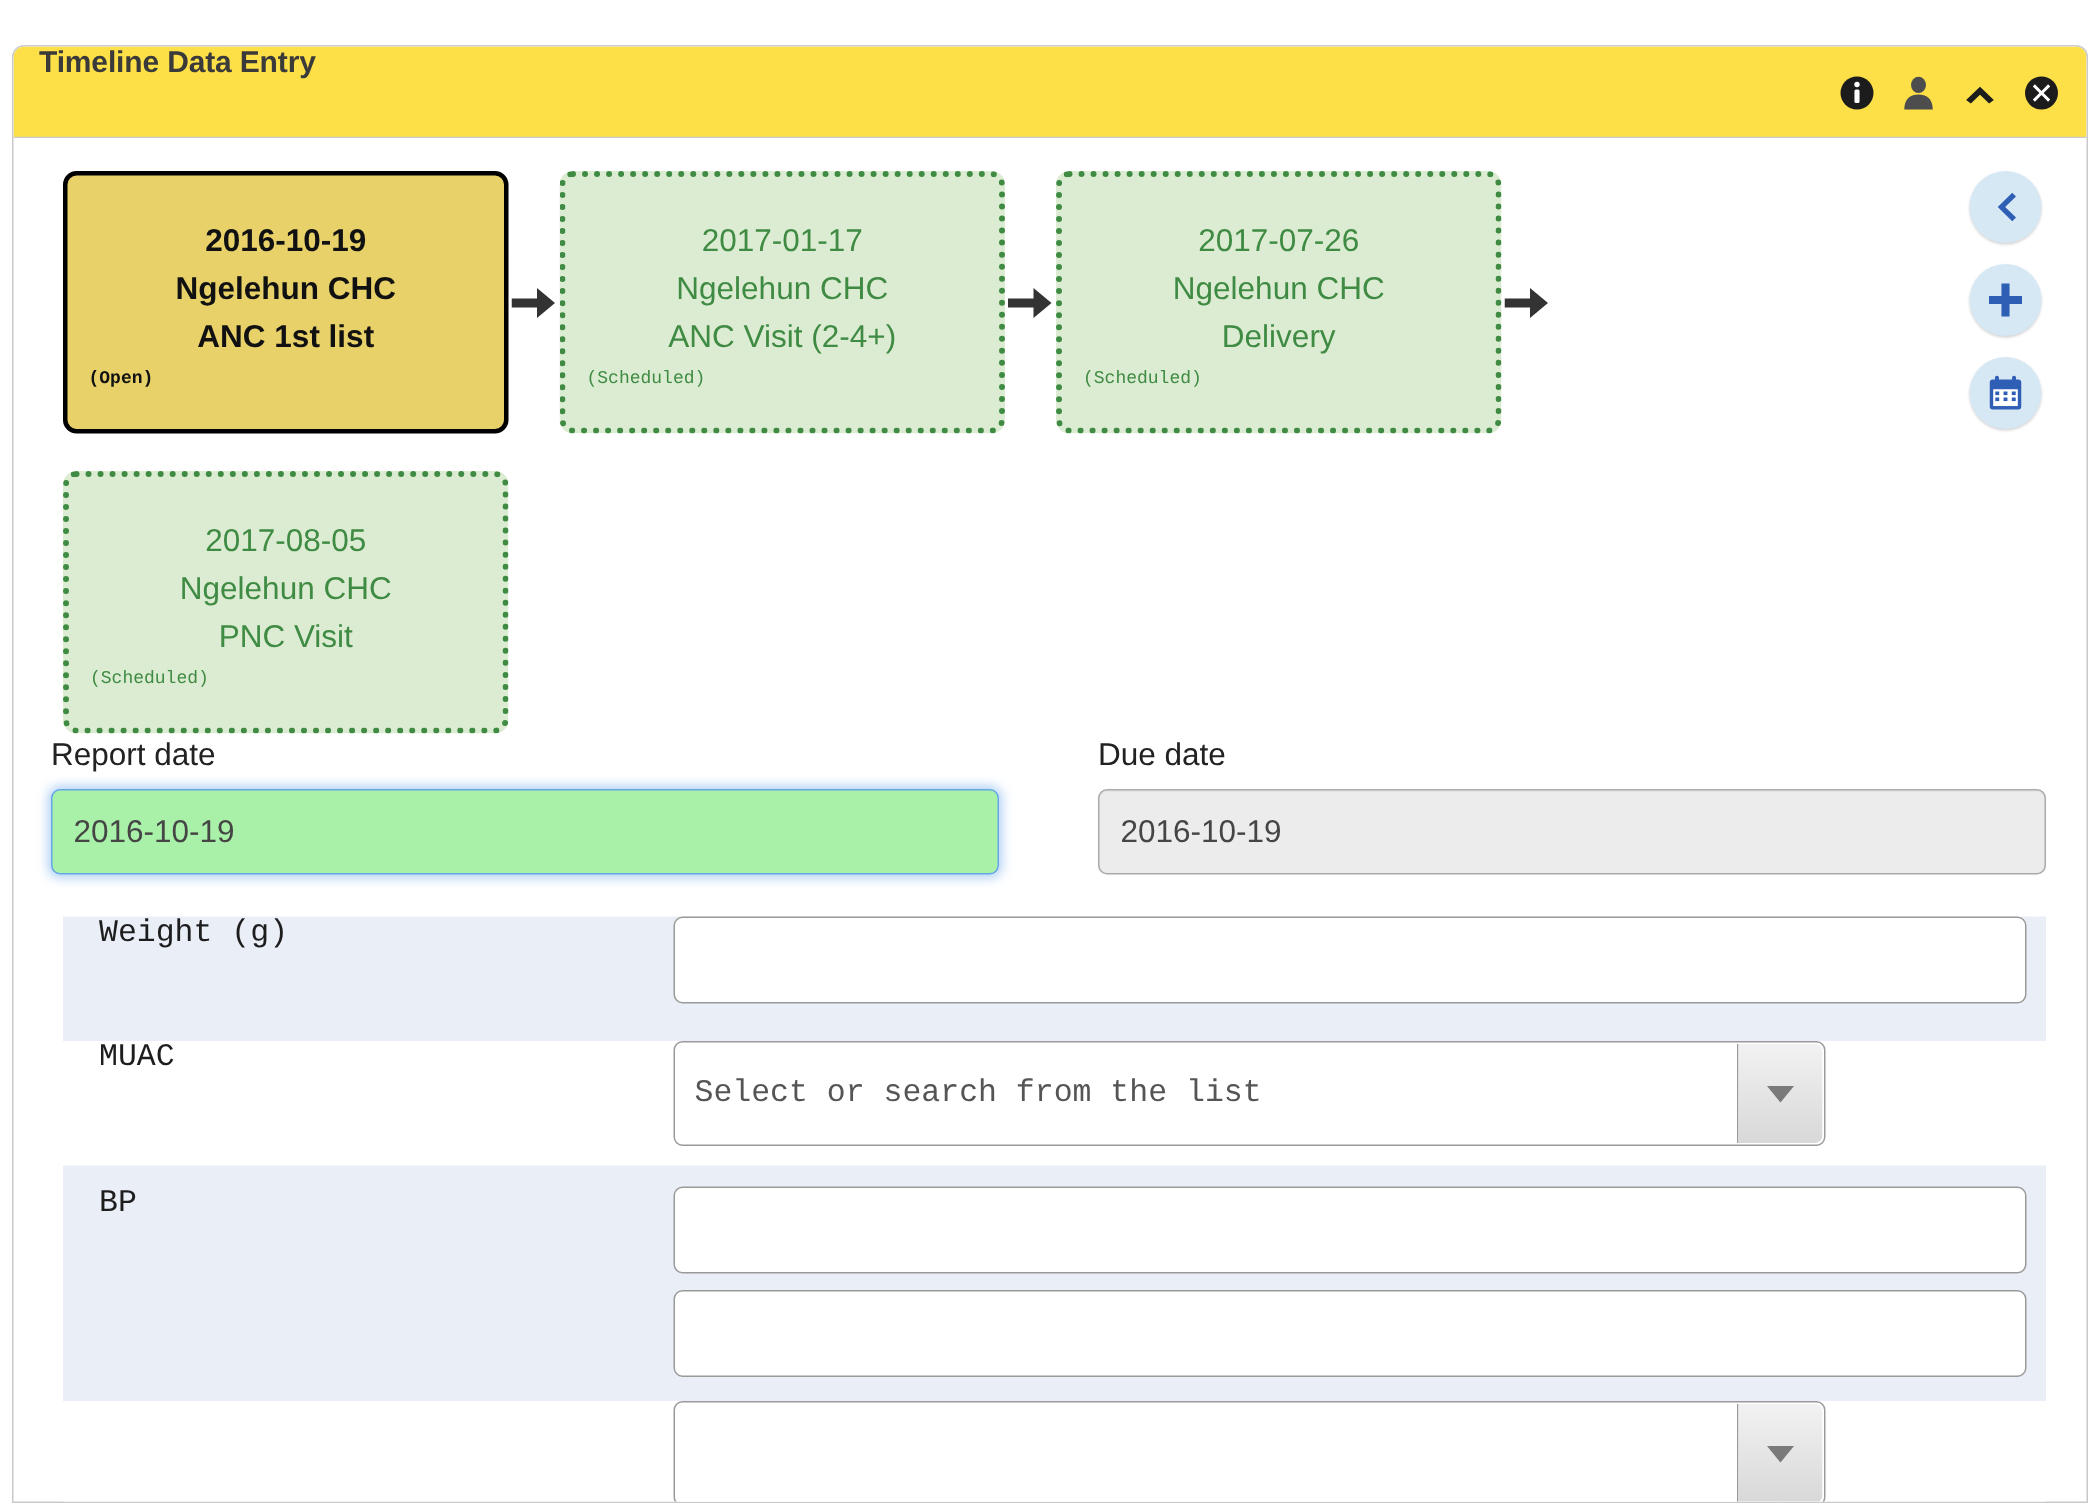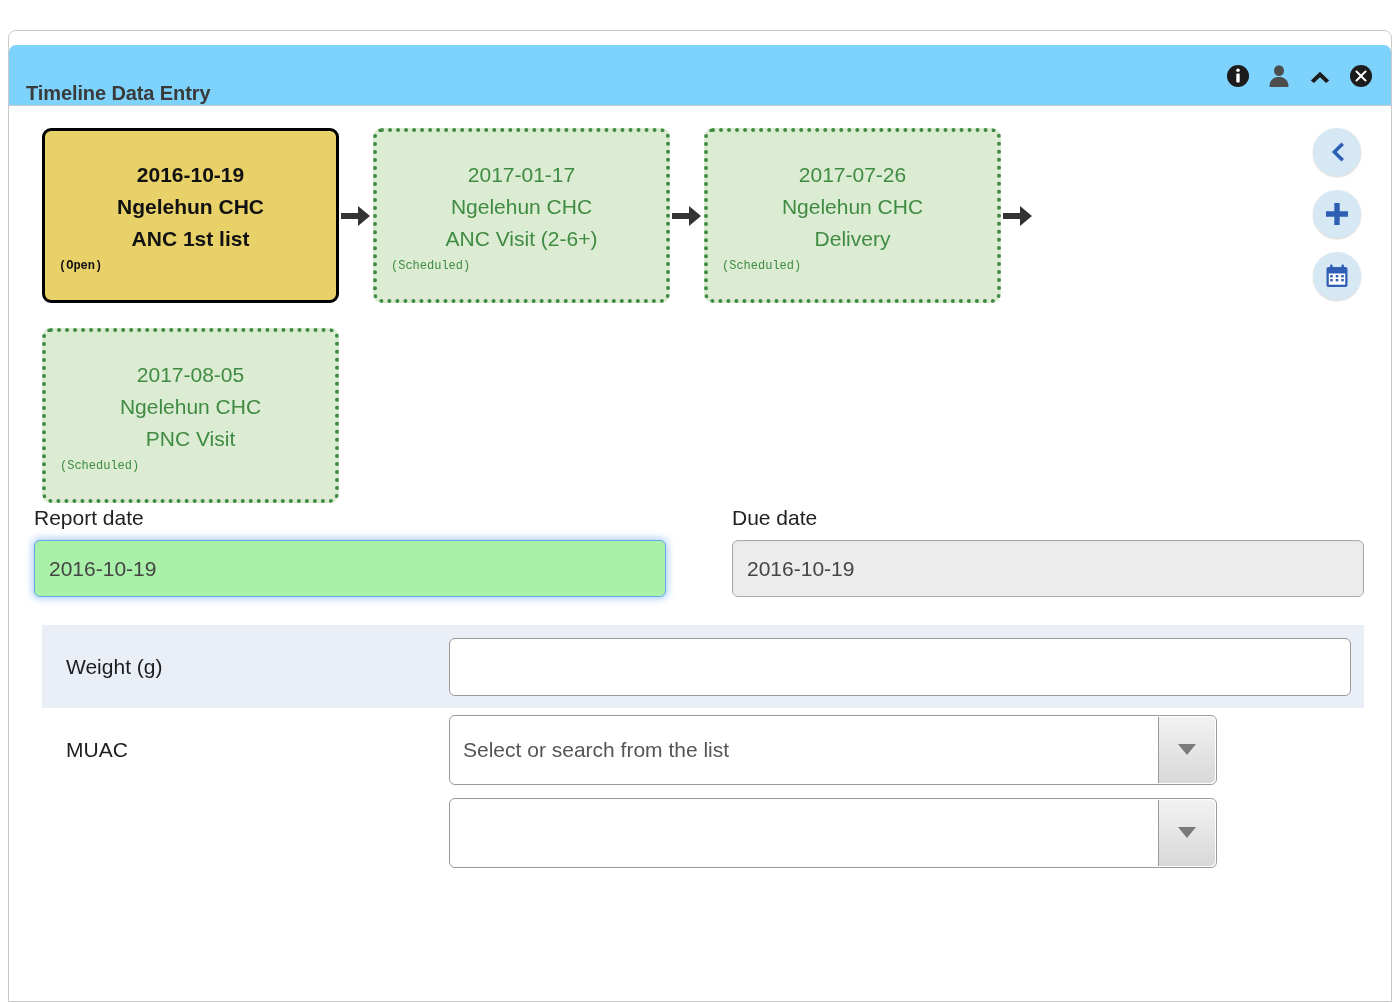--- a/index.html
+++ b/index.html
@@ -26,27 +26,26 @@
     border: 1px solid #c9c9c9;
     border-radius: 8px 8px 0 0;
     box-sizing: border-box;
     overflow: hidden;
   }
 
   
   #panel-header {
     position: relative;
     height: 61px;
-    background: #7dd3fc;
+    background: #fde047;
     border-bottom: 1px solid #c9c9c9;
     border-radius: 7px 7px 0 0;
     display: flex;
-    align-items: flex-end;
-    box-sizing: border-box;
-    margin-top: 14px;
+    align-items: flex-start;
+    box-sizing: border-box;
   }
   #panel-title {
     font-size: 20px;
     font-weight: bold;
     color: #3a3a3a;
     margin-left: 17px;
     letter-spacing: -0.1px;
   }
   #header-icons {
     position: absolute;
@@ -203,24 +202,24 @@
   }
 
   
   #form-grid {
     margin-top: 28px;
     margin-left: 33px;
     width: 1322px;
   }
   .form-row {
     display: flex;
-    align-items: center;
     box-sizing: border-box;
     min-height: 83px;
     padding: 0;
+    font-family: Liberation Mono, monospace;
   }
   .form-row.shaded { background: #e9eef7; }
   .form-row.plain  { background: #ffffff; }
   .row-label {
     width: 407px;
     flex: 0 0 407px;
     font-size: 21px;
     color: #1d1d1d;
     padding-left: 24px;
     box-sizing: border-box;
@@ -342,21 +341,21 @@
 
         <div class="tl-arrow">
           <svg width="30" height="26" viewBox="0 0 30 26">
             <path d="M0 10 H17 L17 3 L29 13 L17 23 L17 16 H0 Z" fill="#333333"></path>
           </svg>
         </div>
 
         <div class="tl-card scheduled">
           <div class="tl-line">2017-01-17</div>
           <div class="tl-line">Ngelehun CHC</div>
-          <div class="tl-line">ANC Visit (2-6+)</div>
+          <div class="tl-line">ANC Visit (2-4+)</div>
           <div class="tl-status">(Scheduled)</div>
         </div>
 
         <div class="tl-arrow">
           <svg width="30" height="26" viewBox="0 0 30 26">
             <path d="M0 10 H17 L17 3 L29 13 L17 23 L17 16 H0 Z" fill="#333333"></path>
           </svg>
         </div>
 
         <div class="tl-card scheduled">
@@ -453,20 +452,27 @@
       <div class="row-fields">
         <div class="select-wrap">
           <span class="select-text">Select or search from the list</span>
           <span class="select-btn">
             <span class="caret"></span>
           </span>
         </div>
       </div>
     </div>
 
+    <div class="form-row shaded tall">
+      <div class="row-label">BP</div>
+      <div class="row-fields">
+        <div class="txt-input"></div>
+        <div class="txt-input"></div>
+      </div>
+    </div>
 
     <div class="form-row plain">
       <div class="row-label"></div>
       <div class="row-fields">
         <div class="select-wrap">
           <span class="select-text"></span>
           <span class="select-btn">
             <span class="caret"></span>
           </span>
         </div>

